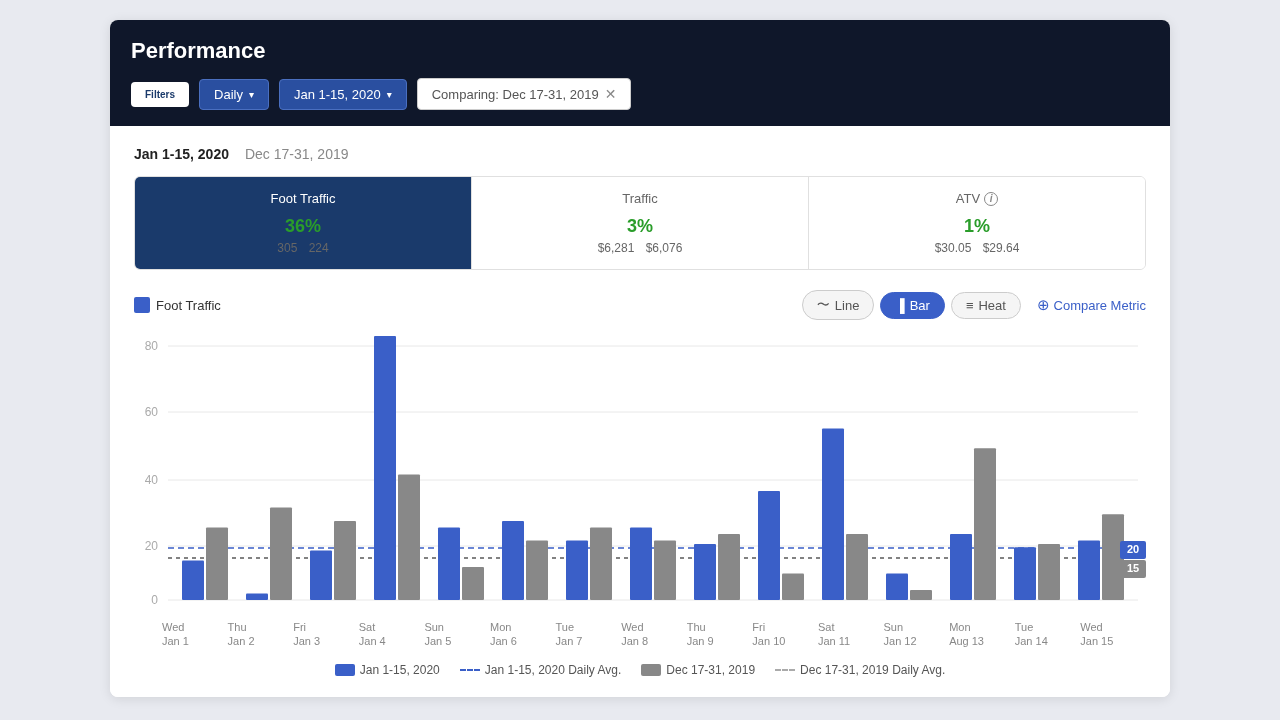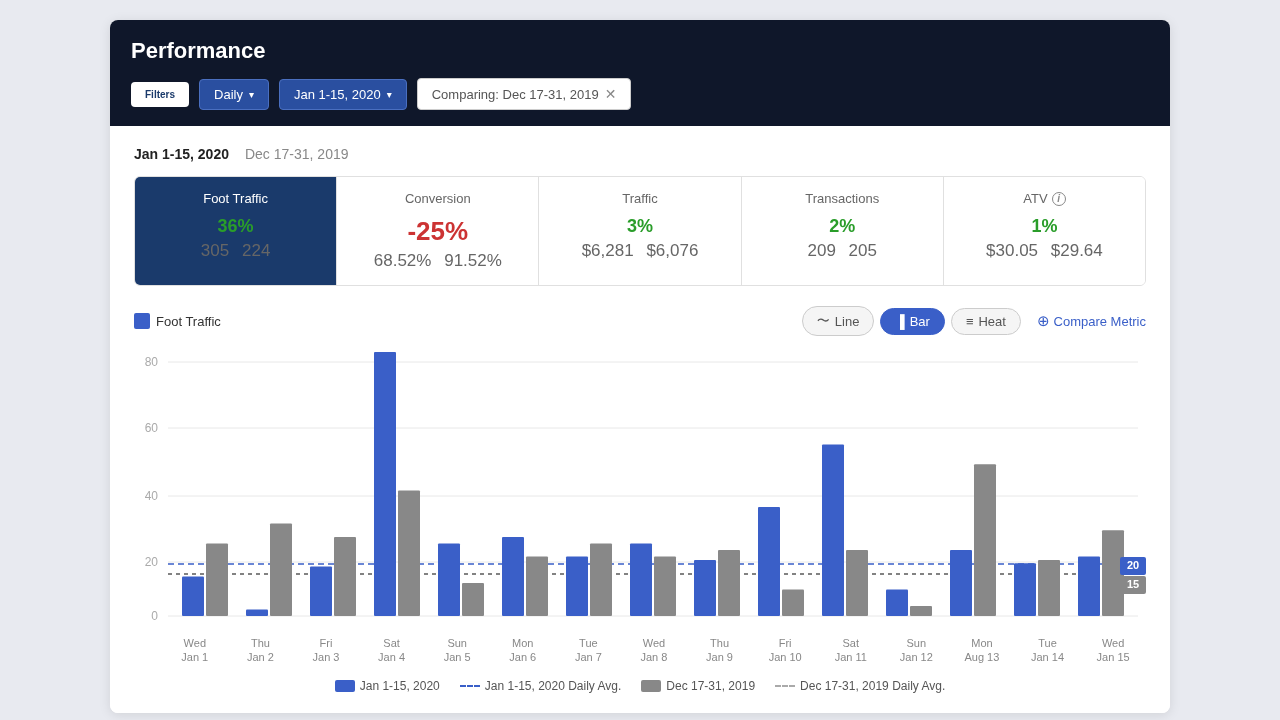--- a/index.html
+++ b/index.html
@@ -141,21 +141,21 @@
       color: #2a9d2a;
       margin-bottom: 4px;
     }
     .metric-value-negative {
       font-size: 26px;
       font-weight: 700;
       color: #cc3333;
       margin-bottom: 4px;
     }
     .metric-sub {
-      font-size: 17px;
+      font-size: 12px;
       color: #666;
     }
     .metric-sub span { margin: 0 4px; }
     .chart-section {
       background: #fff;
     }
     .chart-header {
       display: flex;
       justify-content: space-between;
       align-items: center;
@@ -204,21 +204,21 @@
       border: none;
       color: #3a5fc8;
       font-size: 13px;
       cursor: pointer;
       display: flex;
       align-items: center;
       gap: 4px;
     }
     .x-label {
       flex: 1;
-      text-align: center;
+      text-align: left;
       font-size: 11px;
       color: #888;
       line-height: 1.3;
     }
     .chart-footer-legend {
       display: flex;
       gap: 20px;
       justify-content: center;
       margin-top: 14px;
       font-size: 12px;
@@ -303,52 +303,32 @@
         <div class="metric-title">
           <span>Foot Traffic</span>
         </div>
         <div class="metric-value-positive">36%</div>
         <div class="metric-sub">
           <span>305</span>
           <span>224</span>
         </div>
       </div>
 
-      <div class="metric-card">
-        <div class="metric-title">
-          <span>Conversion</span>
-        </div>
-        <div class="metric-value-negative">-25%</div>
-        <div class="metric-sub">
-          <span>68.52%</span>
-          <span>91.52%</span>
-        </div>
-      </div>
 
       <div class="metric-card">
         <div class="metric-title">
           <span>Traffic</span>
         </div>
         <div class="metric-value-positive">3%</div>
         <div class="metric-sub">
           <span>$6,281</span>
           <span>$6,076</span>
         </div>
       </div>
 
-      <div class="metric-card">
-        <div class="metric-title">
-          <span>Transactions</span>
-        </div>
-        <div class="metric-value-positive">2%</div>
-        <div class="metric-sub">
-          <span>209</span>
-          <span>205</span>
-        </div>
-      </div>
 
       <div class="metric-card">
         <div class="metric-title">
           <span>ATV</span>
           <span class="info-icon">i</span>
         </div>
         <div class="metric-value-positive">1%</div>
         <div class="metric-sub">
           <span>$30.05</span>
           <span>$29.64</span>

